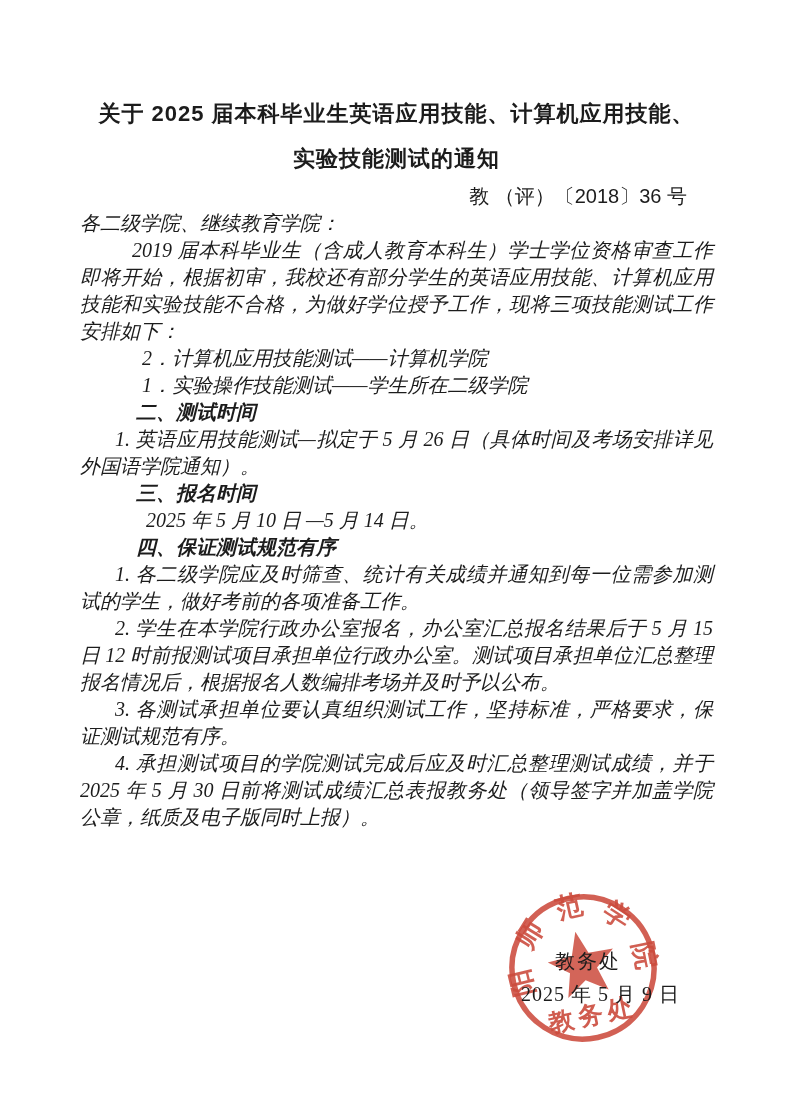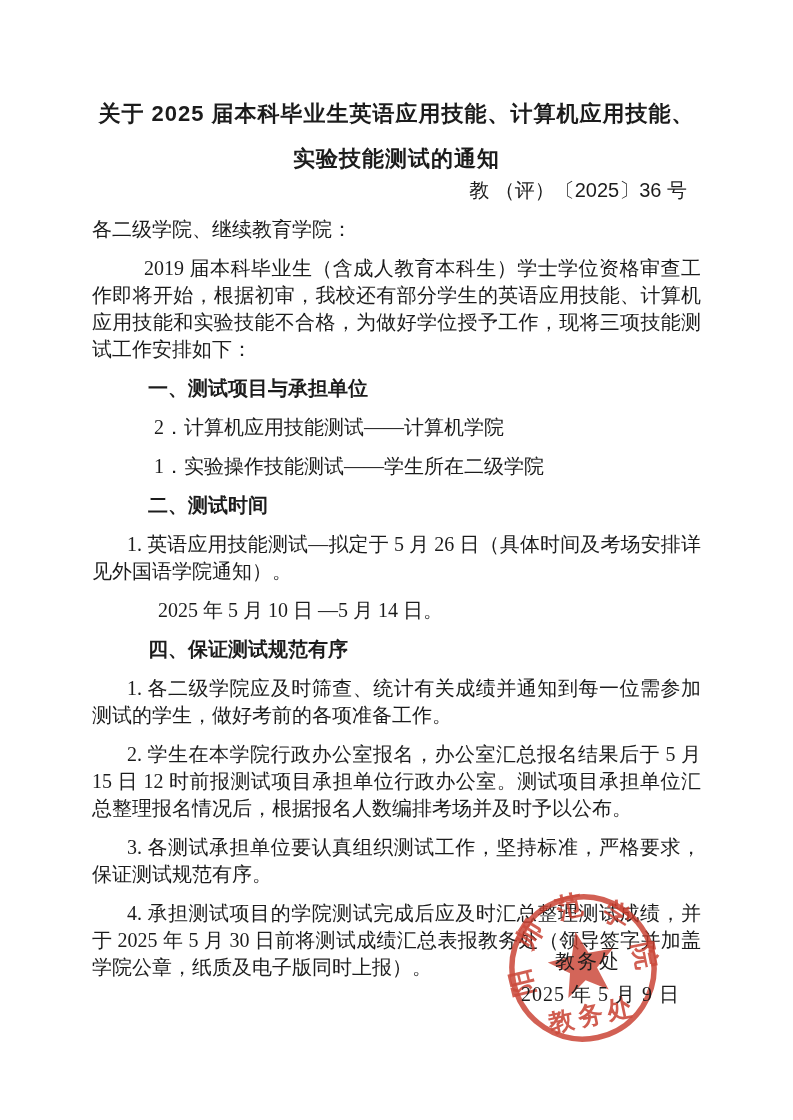--- a/index.html
+++ b/index.html
@@ -17,35 +17,36 @@
   }
   .title{
     font-family:"Liberation Sans","DejaVu Sans",sans-serif;
     font-weight:bold;
     font-size:22px;
     line-height:28px;
     text-align:center;
     letter-spacing:1px;
   }
   .title-line1{margin-bottom:17px;}
-  .title-line2{margin-bottom:4px;}
+  .title-line2{margin-bottom:10px;}
   .doc-number{
     font-family:"Liberation Sans","DejaVu Sans",sans-serif;
     font-size:20px;
     line-height:27px;
     text-align:right;
     padding-right:26px;
     margin-bottom:0;
   }
   p{
-    margin:12px;
+    margin:0;
     font-size:20px;
     line-height:27px;
     text-align:justify;
     text-justify:inter-ideograph;
+    font-style:italic;
   }
   .salutation{text-indent:0;}
   .para-indent{text-indent:2.6em;}
   .heading{
     font-family:"Liberation Sans","DejaVu Sans",sans-serif;
     font-weight:bold;
     text-indent:2.8em;
   }
   .list-item{text-indent:3.1em;}
   .num-para{text-indent:1.75em;}
@@ -68,32 +69,32 @@
   }
 </style>
 </head>
 <body>
 
 <div class="page">
 
   <div class="content">
     <div class="title title-line1">关于 2025 届本科毕业生英语应用技能、计算机应用技能、</div>
     <div class="title title-line2">实验技能测试的通知</div>
-    <div class="doc-number">教 （评）〔2025〕36 号</div>
+    <div class="doc-number">教 （评）〔2018〕36 号</div>
 
     <p class="salutation">各二级学院、继续教育学院：</p>
     <p class="para-indent">2019 届本科毕业生（含成人教育本科生）学士学位资格审查工作即将开始，根据初审，我校还有部分学生的英语应用技能、计算机应用技能和实验技能不合格，为做好学位授予工作，现将三项技能测试工作安排如下：</p>
 
-    <p class="heading">一、测试项目与承担单位</p>
     <p class="list-item">2．计算机应用技能测试——计算机学院</p>
     <p class="list-item">1．实验操作技能测试——学生所在二级学院</p>
 
     <p class="heading">二、测试时间</p>
     <p class="num-para">1. 英语应用技能测试—拟定于 5 月 26 日（具体时间及考场安排详见外国语学院通知）。</p>
 
+    <p class="heading">三、报名时间</p>
     <p class="date-line">2025 年 5 月 10 日 —5 月 14 日。</p>
 
     <p class="heading">四、保证测试规范有序</p>
     <p class="num-para">1. 各二级学院应及时筛查、统计有关成绩并通知到每一位需参加测试的学生，做好考前的各项准备工作。</p>
     <p class="num-para">2. 学生在本学院行政办公室报名，办公室汇总报名结果后于 5 月 15 日 12 时前报测试项目承担单位行政办公室。测试项目承担单位汇总整理报名情况后，根据报名人数编排考场并及时予以公布。</p>
     <p class="num-para">3. 各测试承担单位要认真组织测试工作，坚持标准，严格要求，保证测试规范有序。</p>
     <p class="num-para">4. 承担测试项目的学院测试完成后应及时汇总整理测试成绩，并于 2025 年 5 月 30 日前将测试成绩汇总表报教务处（领导签字并加盖学院公章，纸质及电子版同时上报）。</p>
   </div>
 
   <svg class="seal" viewBox="0 0 180 180" xmlns="http://www.w3.org/2000/svg">

